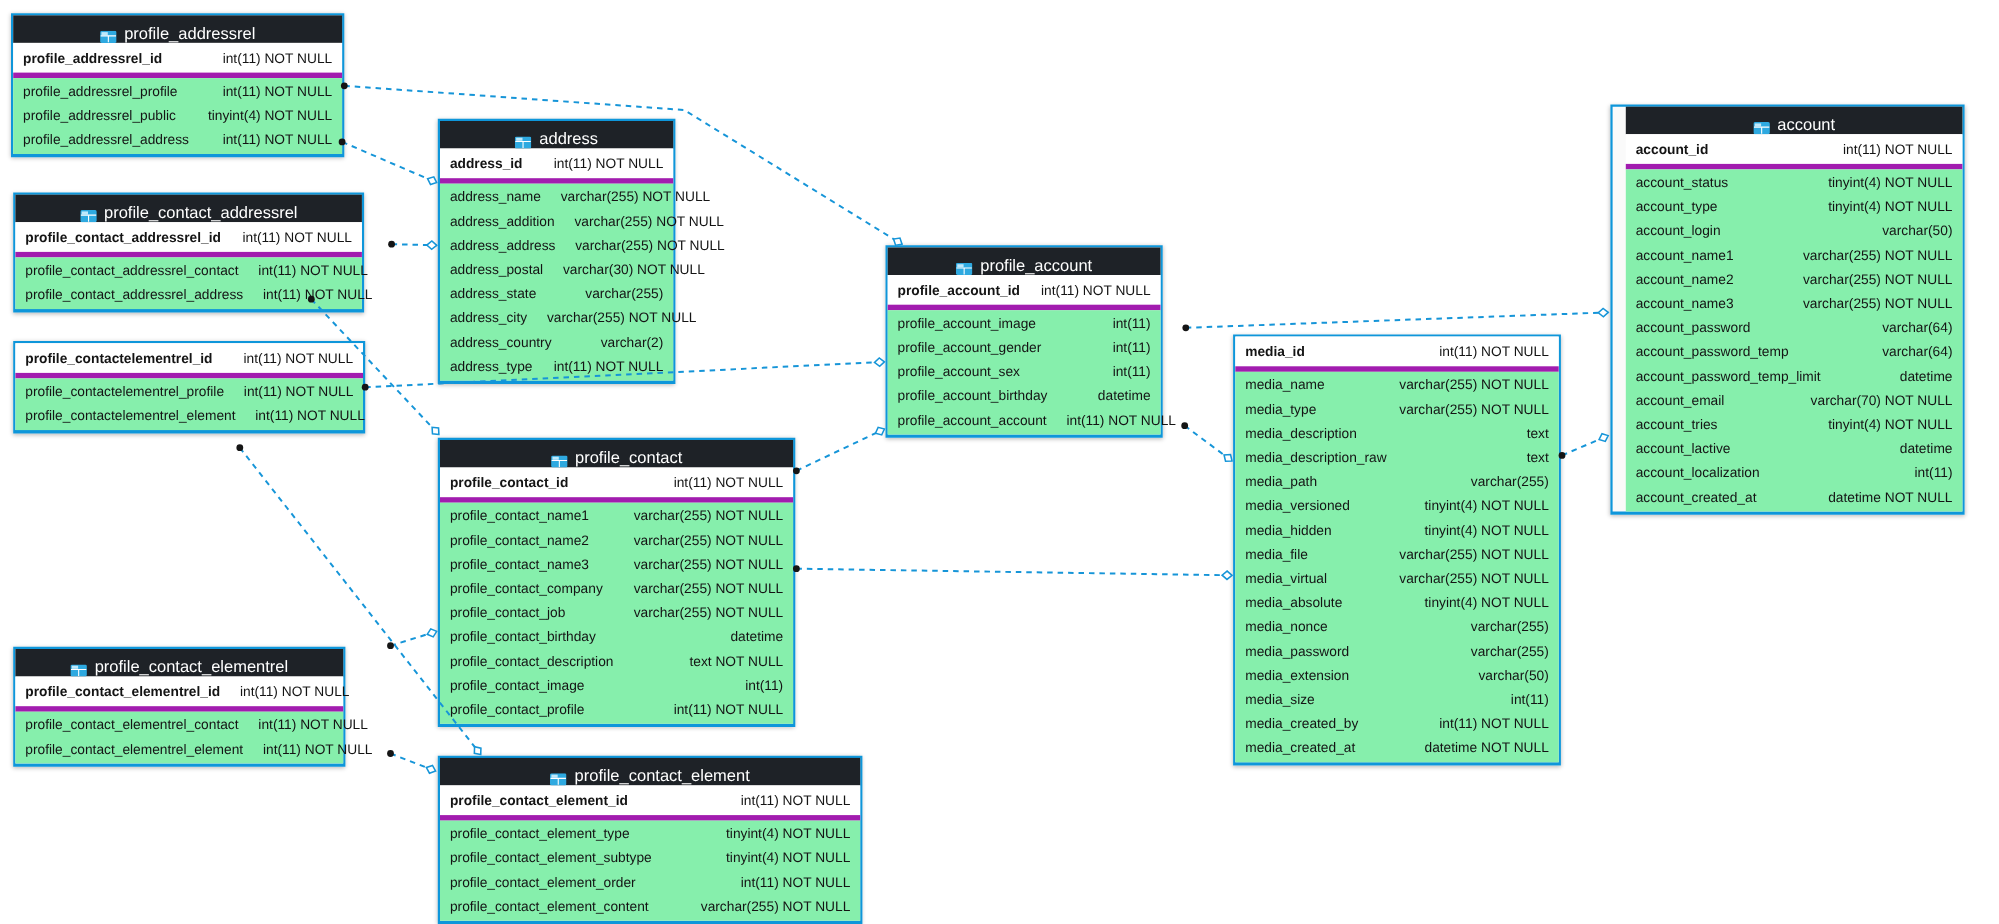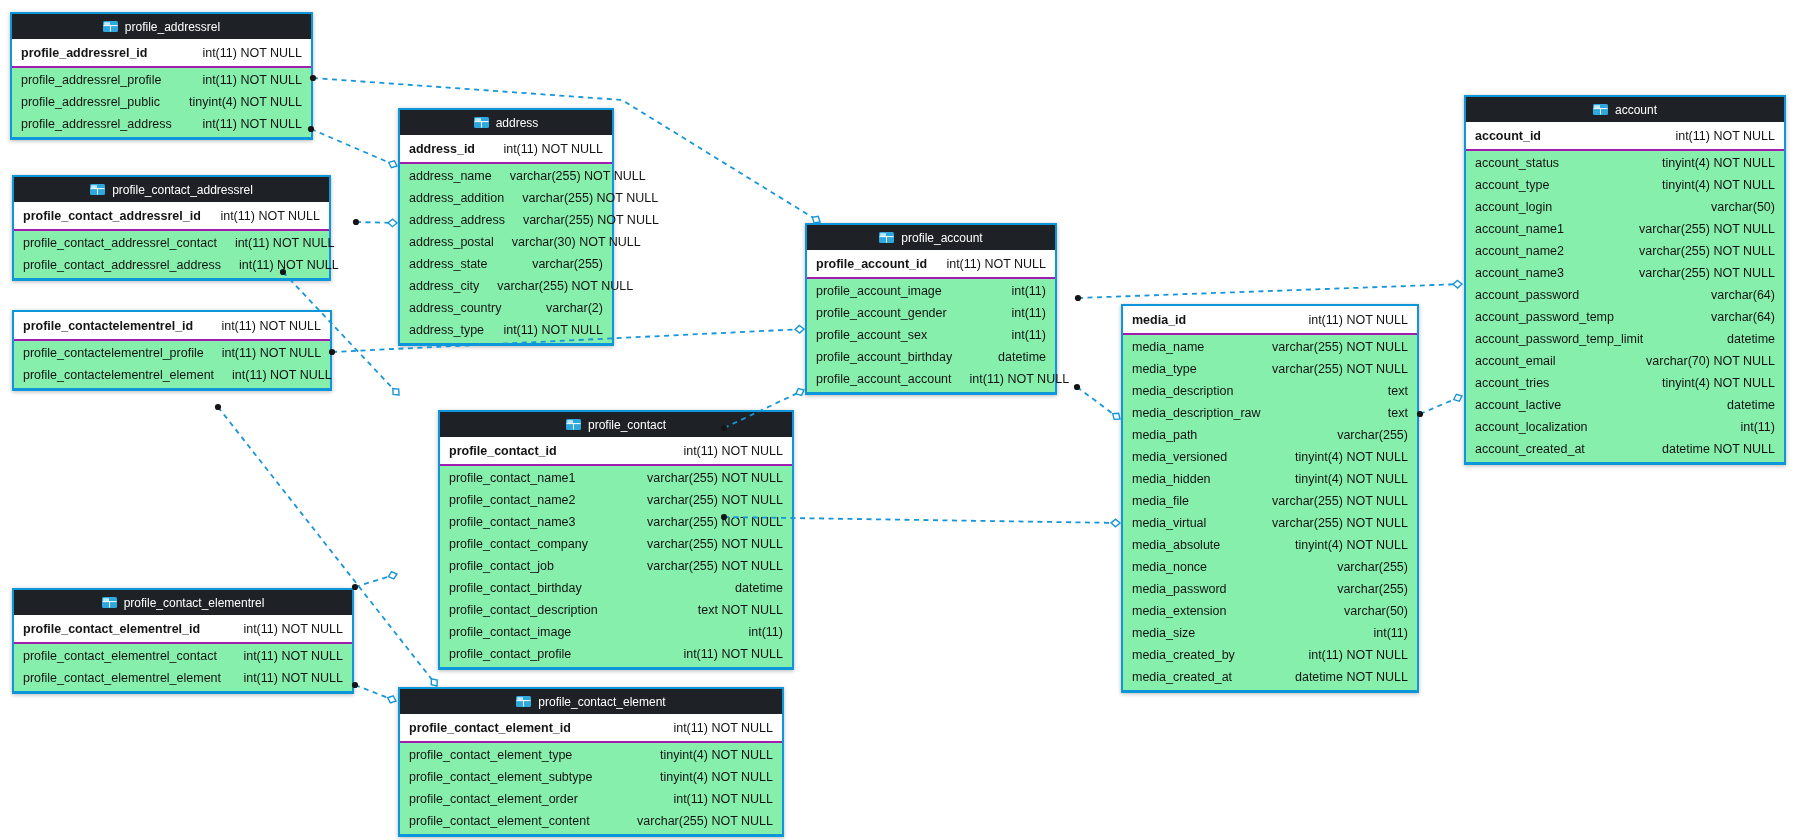--- a/index.html
+++ b/index.html
@@ -9,25 +9,25 @@
   }
   #connectors { position:absolute; left:0; top:0; z-index:3; pointer-events:none; }
   .db-table {
     position:absolute; z-index:2; background:#fafafa;
     border:2px solid #0e96da; border-bottom-width:3px;
     box-shadow:0 1px 4px rgba(0,0,0,0.28);
     box-sizing:border-box;
   }
   .t-header {
     background:#1e2227; color:#ffffff; height:25px;
-    display:flex; align-items:center; justify-content:center; gap:7px;
-    font-size:12px; white-space:nowrap; cursor:default;
+    display:flex; align-items:flex-end; justify-content:center; gap:7px;
+    font-size:15px; white-space:nowrap; cursor:default;
   }
   .t-icon { display:inline-flex; align-items:center; }
-  .t-pk { background:#ffffff; border-bottom:2px solid #a21caf; padding:1px 0; }
+  .t-pk { background:#ffffff; border-bottom:5px solid #a21caf; padding:1px 0; }
   .t-fields { background:#86efac; padding:1px 0 2px 0; }
   .row {
     display:flex; justify-content:space-between; align-items:center;
     height:22px; padding:0 9px; font-size:12.5px; color:#141414; white-space:nowrap;
   }
   .t-pk .row { height:25px; }
   .t-pk .f-name { font-weight:bold; }
   .f-name { padding-right:18px; }
   .f-type { text-align:right; }
 </style>
@@ -175,21 +175,21 @@
         <div class="row">
           <span class="f-name">profile_contactelementrel_profile</span>
           <span class="f-type">int(11) NOT NULL</span>
         </div>
         <div class="row">
           <span class="f-name">profile_contactelementrel_element</span>
           <span class="f-type">int(11) NOT NULL</span>
         </div>
       </div>
     </div>
-    <div class="db-table" style="left: 12px; top: 588px; width: 342px;">
+    <div class="db-table" style="left: 12px; top: 588px; width: 302px;">
       <div class="t-header">
         <span class="t-icon">
           <svg width="15" height="11" viewBox="0 0 15 11">
             <rect x="0" y="0" width="15" height="11" rx="1.5" fill="#2ea9e0"></rect>
             <rect x="1.2" y="1.2" width="5.8" height="2.8" fill="#bfe9fb"></rect>
             <line x1="0.5" y1="4.6" x2="14.5" y2="4.6" stroke="#ffffff" stroke-width="1"></line>
             <line x1="7.5" y1="4.6" x2="7.5" y2="10.5" stroke="#ffffff" stroke-width="1"></line>
           </svg>
         </span>
         <span class="t-title">profile_contact_elementrel</span>
@@ -257,21 +257,21 @@
         <div class="row">
           <span class="f-name">address_country</span>
           <span class="f-type">varchar(2)</span>
         </div>
         <div class="row">
           <span class="f-name">address_type</span>
           <span class="f-type">int(11) NOT NULL</span>
         </div>
       </div>
     </div>
-    <div class="db-table" style="left: 398px; top: 410px; width: 356px; margin-left: 40px;">
+    <div class="db-table" style="left: 398px; top: 398px; width: 325px;">
       <div class="t-header">
         <span class="t-icon">
           <svg width="15" height="11" viewBox="0 0 15 11">
             <rect x="0" y="0" width="15" height="11" rx="1.5" fill="#2ea9e0"></rect>
             <rect x="1.2" y="1.2" width="5.8" height="2.8" fill="#bfe9fb"></rect>
             <line x1="0.5" y1="4.6" x2="14.5" y2="4.6" stroke="#ffffff" stroke-width="1"></line>
             <line x1="7.5" y1="4.6" x2="7.5" y2="10.5" stroke="#ffffff" stroke-width="1"></line>
           </svg>
         </span>
         <span class="t-title">profile_contact</span>
@@ -466,21 +466,21 @@
         <div class="row">
           <span class="f-name">media_created_by</span>
           <span class="f-type">int(11) NOT NULL</span>
         </div>
         <div class="row">
           <span class="f-name">media_created_at</span>
           <span class="f-type">datetime NOT NULL</span>
         </div>
       </div>
     </div>
-    <div class="db-table" style="left: 1464px; top: 95px; width: 322px;">
+    <div class="db-table" style="left: 1464px; top: 95px; width: 322px; padding-left: 12px;">
       <div class="t-header">
         <span class="t-icon">
           <svg width="15" height="11" viewBox="0 0 15 11">
             <rect x="0" y="0" width="15" height="11" rx="1.5" fill="#2ea9e0"></rect>
             <rect x="1.2" y="1.2" width="5.8" height="2.8" fill="#bfe9fb"></rect>
             <line x1="0.5" y1="4.6" x2="14.5" y2="4.6" stroke="#ffffff" stroke-width="1"></line>
             <line x1="7.5" y1="4.6" x2="7.5" y2="10.5" stroke="#ffffff" stroke-width="1"></line>
           </svg>
         </span>
         <span class="t-title">account</span>

